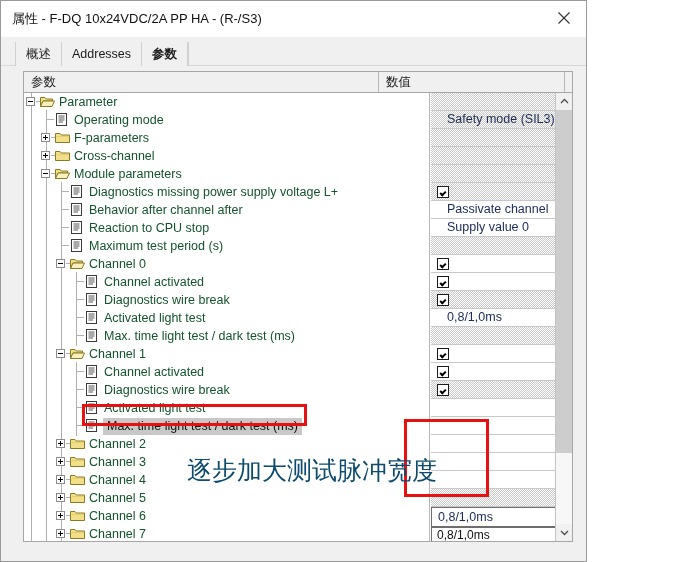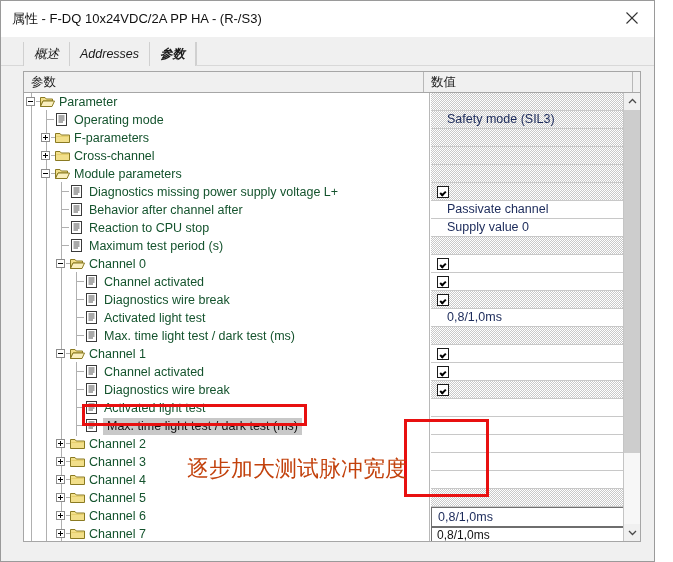--- a/index.html
+++ b/index.html
@@ -3,21 +3,21 @@
 <meta charset="utf-8">
 <style>
   html,body{margin:0;padding:0;}
   body{
     width:673px;height:562px;overflow:hidden;
     font-family:"Liberation Sans","DejaVu Sans",sans-serif;
     background:#ffffff;
     -webkit-font-smoothing:none;
   }
   .window{
-    position:absolute;left:0;top:0;width:655px;height:562px;
+    position:absolute;left:0;top:0;width:587px;height:562px;
     box-sizing:border-box;
     border:1px solid #9a9a9a;
     background:#f0f0f0;
     display:flex;flex-direction:column;
   }
   
   .titlebar{
     height:35px;flex:0 0 35px;background:#ffffff;
     display:flex;align-items:center;
     border-bottom:1px solid #ffffff;
@@ -30,23 +30,22 @@
   .close-btn{
     position:absolute;right:0;top:0;width:45px;height:34px;
     display:flex;align-items:center;justify-content:center;
     cursor:default;background:transparent;
   }
   .close-btn svg{display:block;}
   
   .tabstrip{
     height:29px;flex:0 0 29px;background:#f0f0f0;
     display:flex;align-items:flex-end;
-    padding-left:22px;box-sizing:border-box;
+    padding-left:14px;box-sizing:border-box;
     position:relative;
-    font-style:italic;
   }
   .tabstrip:after{
     content:"";position:absolute;left:0;right:0;bottom:0;height:1px;background:#d8d8d8;
   }
   .tab{
     height:24px;line-height:24px;
     padding:0 10px;font-size:12.5px;color:#1a1a1a;
     border-left:1px solid #d0d0d0;
     box-sizing:border-box;
     background:#f0f0f0;
@@ -217,21 +216,21 @@
     background:#f0f0f0;cursor:default;
   }
   .sb-arrow.bottom{position:absolute;bottom:0;left:0;}
   .sb-track{position:absolute;left:0;top:17px;bottom:17px;width:17px;background:#f7f7f7;}
   .sb-thumb{
     position:absolute;left:0;top:0;width:17px;height:343px;background:#cdcdcd;
   }
   
   .redbox{position:absolute;border:3px solid #e81010;box-sizing:border-box;z-index:60;pointer-events:none;}
   .annot{
-    position:absolute;font-size:22px;color:#c2410c;white-space:nowrap;z-index:60;
+    position:absolute;font-size:25px;color:#0c4a6e;white-space:nowrap;z-index:60;
     font-family:Liberation Mono, monospace;
   }
 </style>
 </head>
 <body>
 
 <div class="window">
 
   <div class="titlebar">
     <span class="title-text">属性 - F-DQ 10x24VDC/2A PP HA - (R-/S3)</span>

